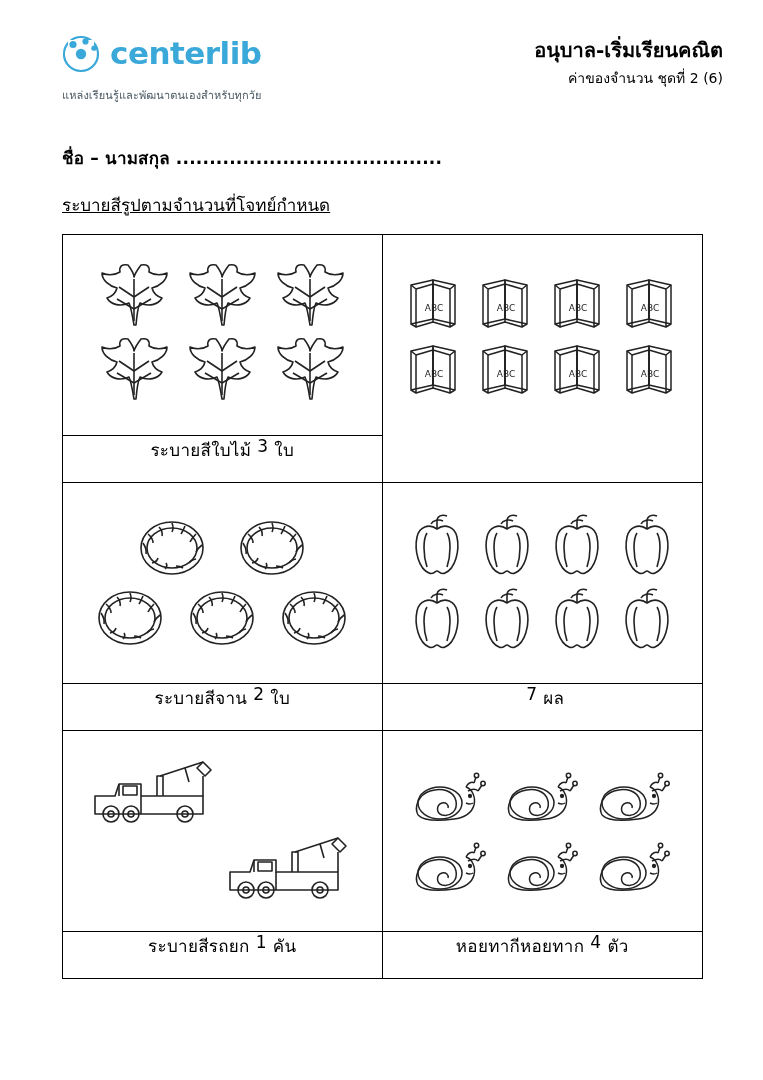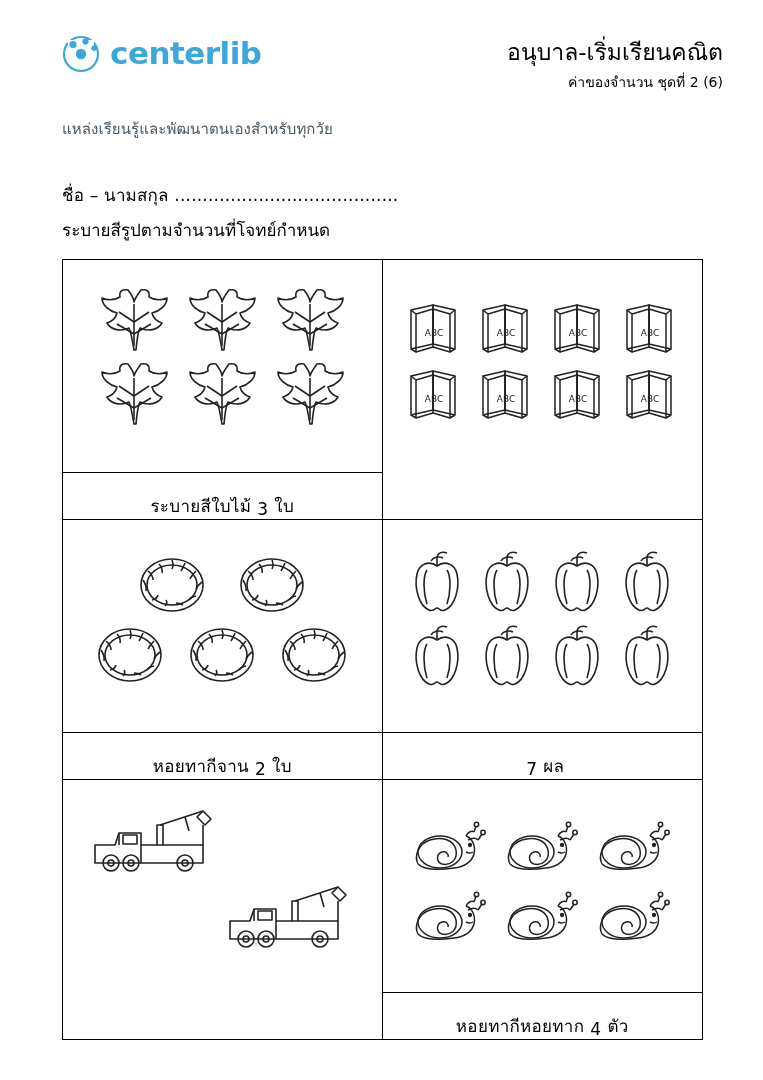--- a/index.html
+++ b/index.html
@@ -21,72 +21,73 @@
   .header {
     display: flex;
     align-items: flex-start;
     justify-content: space-between;
     padding: 32px 40px 0 60px;
   }
   .logo-block {
     display: flex;
     flex-direction: column;
     align-items: flex-start;
-    gap: 40px;
   }
   .logo-row {
     display: flex;
     align-items: center;
     gap: 8px;
   }
   .logo-mark {
     width: 42px;
     height: 42px;
     position: relative;
     flex: none;
   }
   .logo-text {
     font-size: 31px;
     letter-spacing: -0.5px;
     color: #3aa8d8;
     font-weight: bold;
     font-family: "DejaVu Sans", "Liberation Sans", sans-serif;
   }
   .logo-tagline {
-    font-size: 15px;
+    font-size: 11px;
     color: #4b5a63;
-    margin-top: 3px;
+    margin-top: 12px;
     margin-left: 2px;
     letter-spacing: 0.1px;
   }
   .title-block {
     text-align: right;
     padding-top: 6px;
   }
   .title-main {
-    font-size: 23px;
-    font-weight: normal;
+    font-size: 20px;
+    font-weight: bold;
     line-height: 1.25;
   }
   .title-sub {
     font-size: 14px;
     margin-top: 4px;
   }
 
   
   .meta {
     padding: 40px 60px 0 62px;
   }
   .name-line {
     font-size: 17px;
     letter-spacing: 0.2px;
+    font-weight: bold;
   }
   .instruction {
     font-size: 17px;
-    margin-top: 8px;
+    margin-top: 20px;
+    text-decoration: underline;
   }
 
   
   .sheet {
     margin: 16px 60px 0 62px;
     border: 1.5px solid #000;
     border-bottom: none;
   }
   .row {
     display: flex;
@@ -111,25 +112,24 @@
     display: flex;
     justify-content: center;
     align-items: center;
     gap: 10px;
     width: 100%;
   }
   .label-area {
     border-top: 1.5px solid #000;
     height: 47px;
     display: flex;
-    align-items: flex-end;
+    align-items: flex-start;
     justify-content: center;
     font-size: 17px;
     letter-spacing: 0.3px;
-    margin-top: 12px;
   }
   .label-area .num { padding: 0 6px; }
 
   svg { display: block; }
 </style>
 </head>
 <body>
 
 <div class="header">
   <div class="logo-block">
@@ -430,21 +430,21 @@
                 <g fill="none" stroke="#222" stroke-width="1.6">
                   <ellipse cx="37" cy="33" rx="31" ry="26"></ellipse>
                   <ellipse cx="37" cy="33" rx="25" ry="20"></ellipse>
                   <path d="M8 28 q4 6 3 11 M13 19 q5 4 5 9 M24 12 q4 4 3 9 M37 8 q2 5 0 9 M50 11 q-2 5 -4 8 M61 19 q-4 4 -6 8 M67 30 q-4 3 -6 7 M61 44 q-5 1 -7 4 M48 53 q-3 -2 -7 -2 M30 54 q3 -3 1 -6 M17 48 q5 -1 6 -5"></path>
                 </g>
               </svg>
           </span>
         </div>
       </div>
       <div class="label-area">
-        <span>หอยทากีจาน</span>
+        <span>ระบายสีจาน</span>
         <span class="num">2</span>
         <span>ใบ</span>
       </div>
     </div>
 
     <div class="cell">
       <div class="pic-area">
         <div class="pic-row" style="gap:6px;">
           <span>
             <svg width="64" height="70" viewBox="0 0 64 70">
@@ -586,20 +586,25 @@
                   <circle cx="26" cy="62" r="3"></circle>
                   <circle cx="46" cy="62" r="8"></circle>
                   <circle cx="46" cy="62" r="3"></circle>
                   <circle cx="100" cy="62" r="8"></circle>
                   <circle cx="100" cy="62" r="3"></circle>
                 </g>
               </svg>
           </span>
         </div>
       </div>
+      <div class="label-area">
+        <span>ระบายสีรถยก</span>
+        <span class="num">1</span>
+        <span>คัน</span>
+      </div>
     </div>
 
     <div class="cell">
       <div class="pic-area">
         <div class="pic-row" style="gap:12px;">
           <span>
             <svg width="80" height="66" viewBox="0 0 80 66">
                 <g fill="none" stroke="#222" stroke-width="1.5" stroke-linejoin="round">
                   <path d="M8 52 C4 44 8 32 20 28 C32 24 44 28 46 38 C48 48 40 54 32 52 C26 50 26 42 32 40 C36 39 39 42 38 45"></path>
                   <ellipse cx="30" cy="40" rx="22" ry="16"></ellipse>

